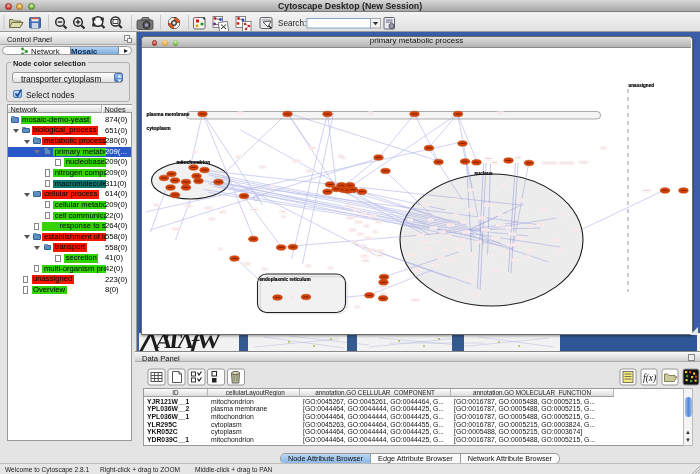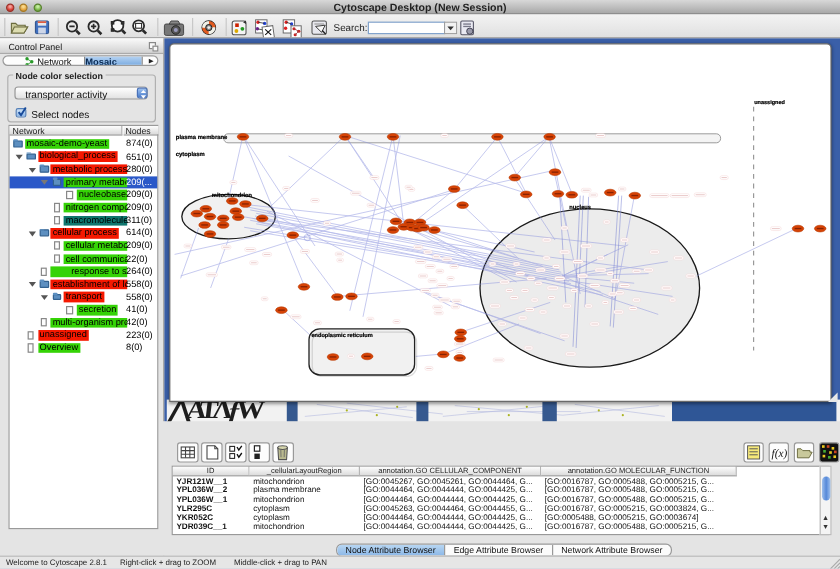--- a/index.html
+++ b/index.html
@@ -136,21 +136,21 @@
       </svg>
    <div class="abs" style="left:28px;top:0.6px;font-size:7.8px;color:#111">Network</div>
    <div class="abs" style="left:67px;top:0;width:48.5px;height:9px;background:linear-gradient(#b5d3f2,#6fa3dd);border-left:1px solid #8a8a8a;border-right:1px solid #8a8a8a;text-align:left;font-size:7.8px;font-weight:bold;color:#0a2a52;line-height:9px">Mosaic</div>
    <div class="abs" style="left:121px;top:2.2px;width:0;height:0;border-top:2.8px solid transparent;border-bottom:2.8px solid transparent;border-left:4.5px solid #222"></div>
  </div>
 
  <div class="abs" style="left:6px;top:30px;width:124px;height:40px;border:1px solid #b0b0b0;border-radius:3px"></div>
  <div class="abs" style="left:11px;top:26.5px;background:#e4e4e4;padding:0 2px;font-size:7.4px;font-weight:bold;color:#222">Node color selection</div>
 
  <div class="abs" style="left:12px;top:40px;width:111px;height:11px;background:linear-gradient(#fff,#e2e2e2);border:1px solid #9a9a9a;border-radius:3px">
-   <div class="abs" style="left:8px;top:0.8px;font-size:8.4px;color:#111">transporter activity</div>
+   <div class="abs" style="left:8px;top:0.8px;font-size:8.4px;color:#111">transporter cytoplasm</div>
    <div class="abs" style="left:101px;top:0.2px;width:9px;height:9.2px;background:linear-gradient(#9cc0ee,#4a7ccc);border-radius:2px;border:0.5px solid #4a72b8">
         <svg width="9" height="9" viewBox="0 0 9 9" style="display:block">
           <path d="M4.5 1 L6.7 3.6 L2.3 3.6 Z" fill="#fff"></path>
           <path d="M4.5 8 L6.7 5.4 L2.3 5.4 Z" fill="#fff"></path>
         </svg>
       </div>
  </div>
 
  <div class="abs" style="left:13px;top:57.5px;width:8.5px;height:8.5px;background:linear-gradient(#cfe3f7,#8cb6e8);border:1px solid #5580b8;border-radius:2px">
    <svg width="9" height="11" viewBox="0 0 9 11" style="position:absolute;left:0;top:-2.5px">
@@ -290,20 +290,26 @@
           <circle cx="380" cy="13" r="0.9"></circle>
       </g>
       <rect x="100" y="0" width="9" height="19" fill="#36598f"></rect>
       <rect x="208" y="0" width="10" height="19" fill="#36598f"></rect>
       <rect x="313" y="0" width="12" height="19" fill="#36598f"></rect>
       <rect x="421" y="0" width="142" height="19" fill="#2f5696"></rect>
     </svg>
  </div>
 
  <div class="abs" style="left:4px;top:3.5px;width:552px;height:299px;background:#fff;border:1px solid #6a6a6a;border-radius:4px 4px 0 0;box-shadow:0 1px 3px rgba(0,0,0,0.4)">
+   <div class="abs" style="left:0;top:0;width:549px;height:11.5px;background:linear-gradient(#dedede,#b2b2b2);border-bottom:1px solid #8a8a8a;border-radius:4px 4px 0 0">
+     <div class="abs" style="left:9.5px;top:3.6px;width:5.5px;height:5.5px;border-radius:50%;background:radial-gradient(circle at 50% 30%,#f0958d 10%,#d5453a 70%,#a02520);border:0.5px solid #993028"></div>
+     <div class="abs" style="left:20px;top:3.6px;width:5.5px;height:5.5px;border-radius:50%;background:radial-gradient(circle at 50% 30%,#f5d58a 10%,#e2a23c 70%,#aa7a20)"></div>
+     <div class="abs" style="left:30.5px;top:3.6px;width:5.5px;height:5.5px;border-radius:50%;background:radial-gradient(circle at 50% 30%,#c0e89a 10%,#6cb03e 70%,#4a8024)"></div>
+     <div class="abs" style="left:0;top:-0.5px;width:549px;text-align:center;font-size:8px;color:#111">primary metabolic process</div>
+   </div>
    <div class="abs" style="left:548px;top:290px;width:0;height:0;border-left:8px solid transparent;border-bottom:8px solid #e8e8e8"></div>
  </div>
 </div>
 <svg width="550" height="286" viewBox="141.5 47 550 286" style="position:absolute;left:141.5px;top:47px">
 <rect x="186" y="111.5" width="414" height="7.5" rx="3.5" fill="#f4f4f4" stroke="#8a8a8a" stroke-width="0.7"></rect>
 <ellipse cx="190" cy="180.5" rx="39" ry="18.5" fill="#f1f1f1" stroke="#1a1a1a" stroke-width="1.1"></ellipse>
 <ellipse cx="491" cy="240" rx="91.5" ry="66" fill="#ececec" stroke="#1a1a1a" stroke-width="1.1"></ellipse>
 <line x1="627.5" y1="89" x2="627.5" y2="292" stroke="#999" stroke-width="1" stroke-dasharray="4,4"></line>
 <circle cx="255.5" cy="198" r="2.6" fill="none" stroke="#9aa2e0" stroke-width="0.6" opacity="0.8"></circle>
 <g stroke="#8890dd" stroke-width="0.65" opacity="0.62">
@@ -714,20 +720,24 @@
 <text x="146" y="115.6" font-size="4.9">plasma membrane</text>
 <text x="146" y="130" font-size="4.9">cytoplasm</text>
 <text x="176" y="164" font-size="4.8">mitochondrion</text>
 <text x="483" y="174.5" font-size="4.8" text-anchor="middle">nucleus</text>
 <text x="259" y="280.5" font-size="4.7" fill="#000">endoplasmic reticulum</text>
 <text x="628" y="86.5" font-size="4.6">unassigned</text>
 </g>
 </svg>
 
 <div class="abs" style="left:135px;top:350.5px;width:565px;height:112.5px;background:#e4e4e4">
+ <div class="abs" style="left:0;top:0;width:565px;height:11.5px;background:linear-gradient(#fafafa,#cfcfcf);border-bottom:1px solid #aaa;border-top:1px solid #888">
+   <div class="abs" style="left:7px;top:2px;font-size:7.6px;color:#111">Data Panel</div>
+   <div class="abs" style="left:553px;top:2px;width:7px;height:7px;border:1px solid #888;background:#eee"></div>
+ </div>
  <div class="abs" style="left:0;top:12.5px;width:565px;height:20px">
       <svg width="565" height="26" viewBox="0 0 565 26" style="position:absolute;left:0;top:0">
 <g>
 <rect x="13" y="6" width="17" height="16" rx="2" fill="#fdfdfd" stroke="#9a9a9a"></rect>
 <rect x="16" y="9.5" width="11" height="9" fill="#fff" stroke="#444" stroke-width="0.9"></rect>
 <line x1="16" y1="12.5" x2="27" y2="12.5" stroke="#444" stroke-width="0.9"></line>
 <line x1="16" y1="15.5" x2="27" y2="15.5" stroke="#444" stroke-width="0.9"></line>
 <line x1="19.6" y1="9.5" x2="19.6" y2="18.5" stroke="#444" stroke-width="0.9"></line>
 <line x1="23.2" y1="9.5" x2="23.2" y2="18.5" stroke="#444" stroke-width="0.9"></line>
 </g>

